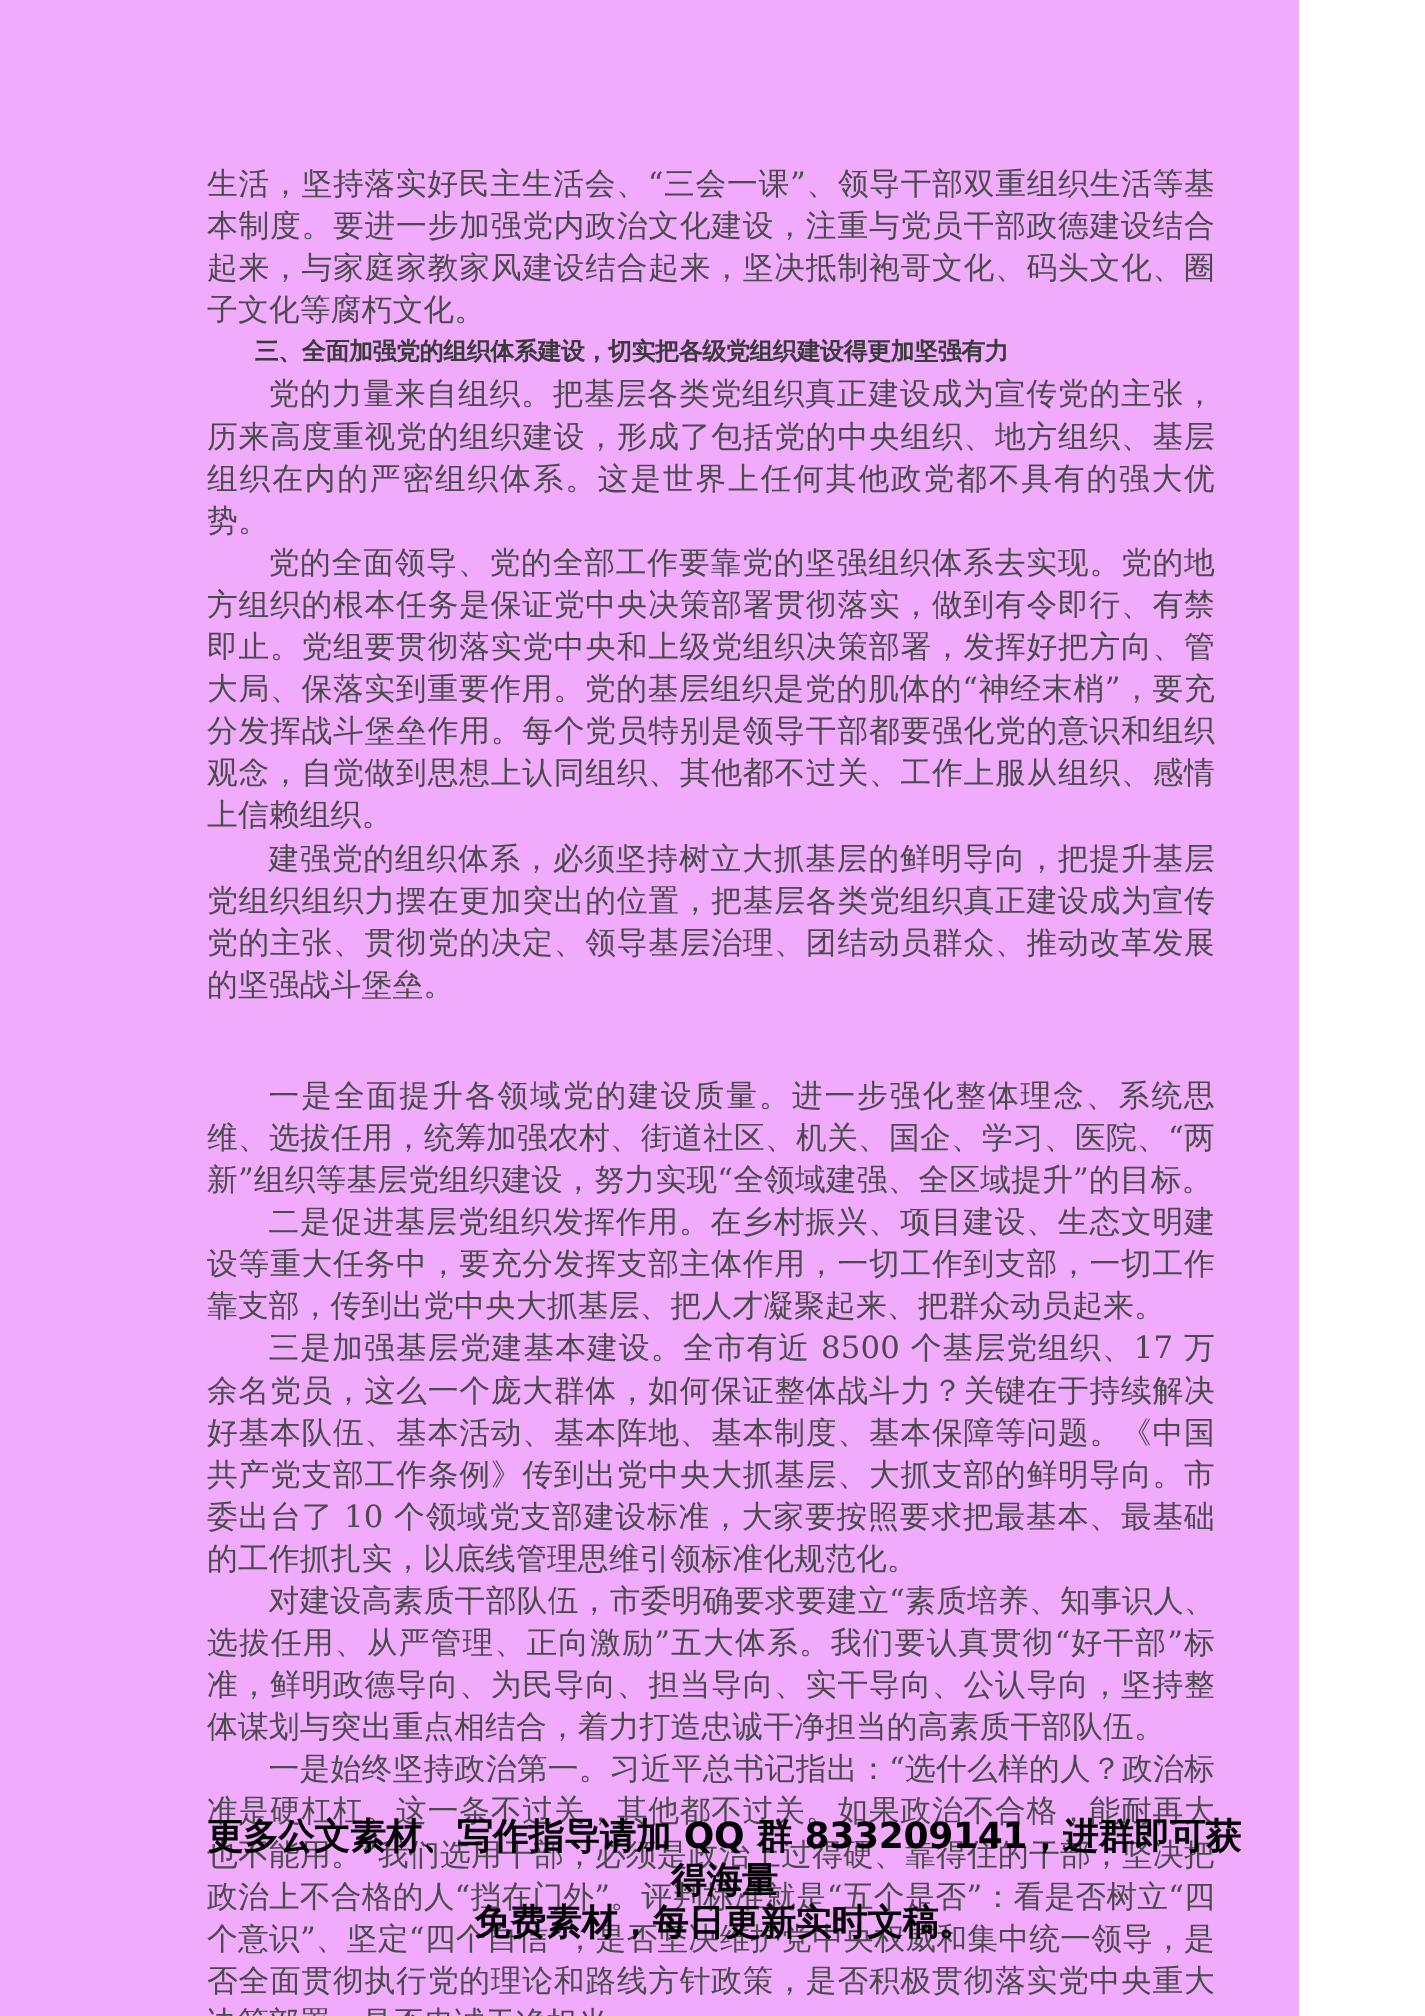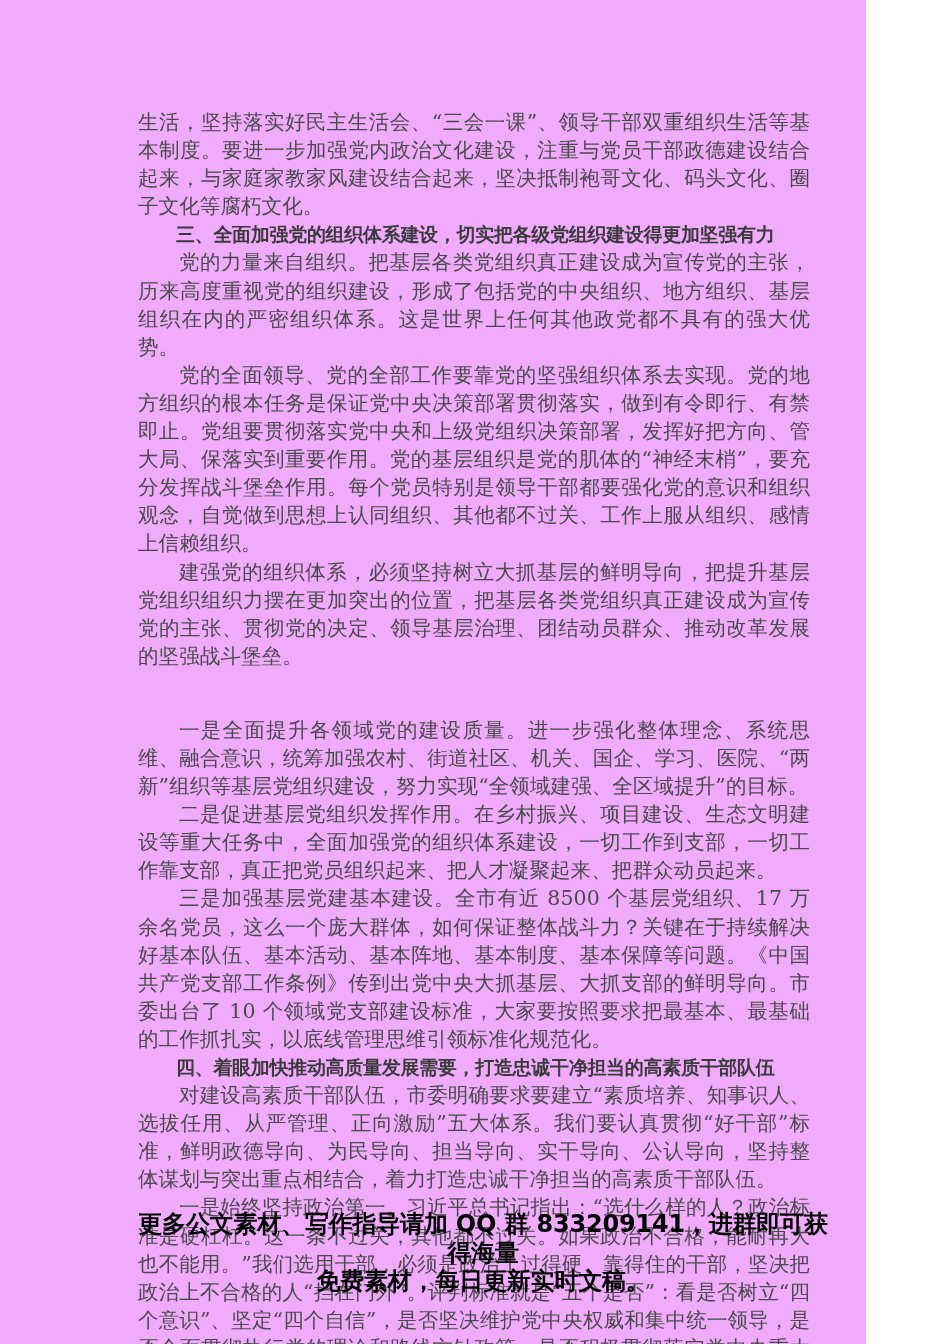--- a/index.html
+++ b/index.html
@@ -34,21 +34,21 @@
     text-justify: inter-ideograph;
     letter-spacing: 0.1px;
     word-break: break-all;
   }
   p.indent {
     text-indent: 2em;
   }
   p.heading {
     font-family: "DejaVu Sans", "Liberation Sans", sans-serif;
     font-weight: bold;
-    font-size: 19px;
+    font-size: 16px;
     line-height: 28.1px;
     color: #3a3a3a;
     text-indent: 2em;
     letter-spacing: -0.3px;
     text-align: left;
   }
   .spacer-block {
     height: 46px;
   }
   .footer-note {
@@ -80,27 +80,26 @@
     <p class="heading">三、全面加强党的组织体系建设，切实把各级党组织建设得更加坚强有力</p>
 
     <p class="indent">党的力量来自组织。把基层各类党组织真正建设成为宣传党的主张，历来高度重视党的组织建设，形成了包括党的中央组织、地方组织、基层组织在内的严密组织体系。这是世界上任何其他政党都不具有的强大优势。</p>
 
     <p class="indent">党的全面领导、党的全部工作要靠党的坚强组织体系去实现。党的地方组织的根本任务是保证党中央决策部署贯彻落实，做到有令即行、有禁即止。党组要贯彻落实党中央和上级党组织决策部署，发挥好把方向、管大局、保落实到重要作用。党的基层组织是党的肌体的“神经末梢”，要充分发挥战斗堡垒作用。每个党员特别是领导干部都要强化党的意识和组织观念，自觉做到思想上认同组织、其他都不过关、工作上服从组织、感情上信赖组织。</p>
 
     <p class="indent">建强党的组织体系，必须坚持树立大抓基层的鲜明导向，把提升基层党组织组织力摆在更加突出的位置，把基层各类党组织真正建设成为宣传党的主张、贯彻党的决定、领导基层治理、团结动员群众、推动改革发展的坚强战斗堡垒。</p>
 
     <div class="spacer-block"></div>
 
-    <p class="indent">一是全面提升各领域党的建设质量。进一步强化整体理念、系统思维、融合意识，统筹加强农村、街道社区、机关、国企、学习、医院、“两新”组织等基层党组织建设，努力实现“全领域建强、全区域提升”的目标。</p>
+    <p class="indent">一是全面提升各领域党的建设质量。进一步强化整体理念、系统思维、选拔任用，统筹加强农村、街道社区、机关、国企、学习、医院、“两新”组织等基层党组织建设，努力实现“全领域建强、全区域提升”的目标。</p>
 
-    <p class="indent">二是促进基层党组织发挥作用。在乡村振兴、项目建设、生态文明建设等重大任务中，全面加强党的组织体系建设，一切工作到支部，一切工作靠支部，真正把党员组织起来、把人才凝聚起来、把群众动员起来。</p>
+    <p class="indent">二是促进基层党组织发挥作用。在乡村振兴、项目建设、生态文明建设等重大任务中，要充分发挥支部主体作用，一切工作到支部，一切工作靠支部，传到出党中央大抓基层、把人才凝聚起来、把群众动员起来。</p>
 
     <p class="indent">三是加强基层党建基本建设。全市有近 8500 个基层党组织、17 万余名党员，这么一个庞大群体，如何保证整体战斗力？关键在于持续解决好基本队伍、基本活动、基本阵地、基本制度、基本保障等问题。《中国共产党支部工作条例》传到出党中央大抓基层、大抓支部的鲜明导向。市委出台了 10 个领域党支部建设标准，大家要按照要求把最基本、最基础的工作抓扎实，以底线管理思维引领标准化规范化。</p>
 
-    <p class="heading">四、着眼加快推动高质量发展需要，打造忠诚干净担当的高素质干部队伍</p>
 
     <p class="indent">对建设高素质干部队伍，市委明确要求要建立“素质培养、知事识人、选拔任用、从严管理、正向激励”五大体系。我们要认真贯彻“好干部”标准，鲜明政德导向、为民导向、担当导向、实干导向、公认导向，坚持整体谋划与突出重点相结合，着力打造忠诚干净担当的高素质干部队伍。</p>
 
     <p class="indent">一是始终坚持政治第一。习近平总书记指出：“选什么样的人？政治标准是硬杠杠。这一条不过关，其他都不过关。如果政治不合格，能耐再大也不能用。”我们选用干部，必须是政治上过得硬、靠得住的干部，坚决把政治上不合格的人“挡在门外”。评判标准就是“五个是否”：看是否树立“四个意识”、坚定“四个自信”，是否坚决维护党中央权威和集中统一领导，是否全面贯彻执行党的理论和路线方针政策，是否积极贯彻落实党中央重大决策部署，是否忠诚干净担当。</p>
 
   </div>
 
   <div class="footer-note">
     <p>更多公文素材、写作指导请加 QQ 群 833209141，进群即可获得海量</p>
     <p>免费素材，每日更新实时文稿。</p>

